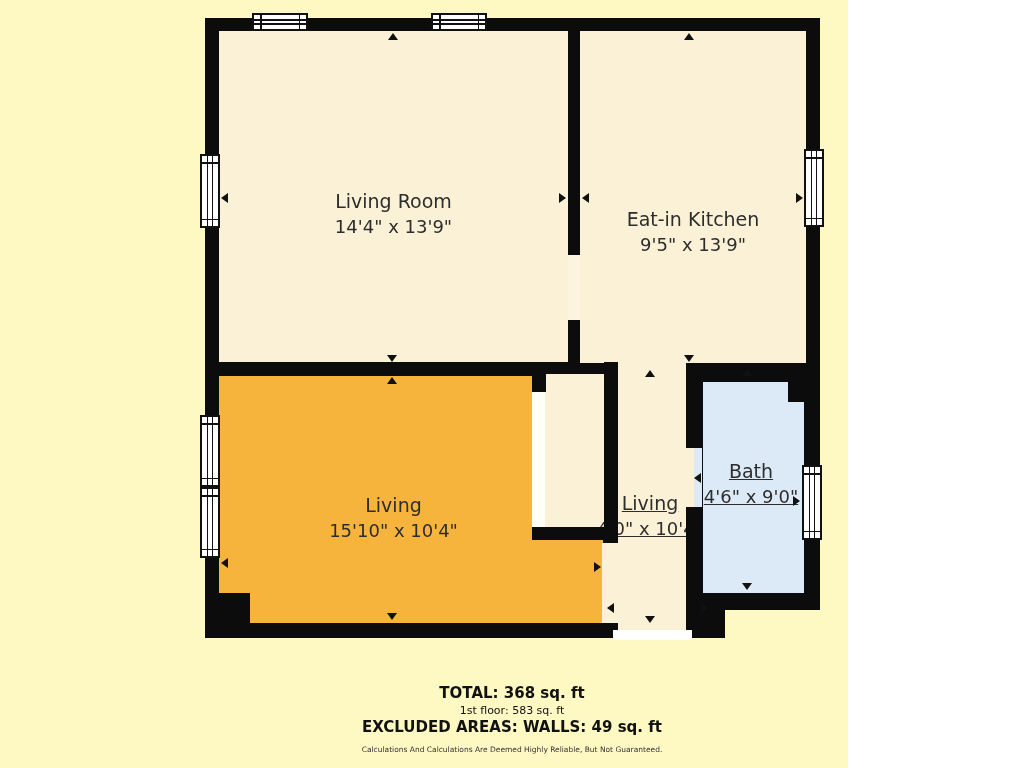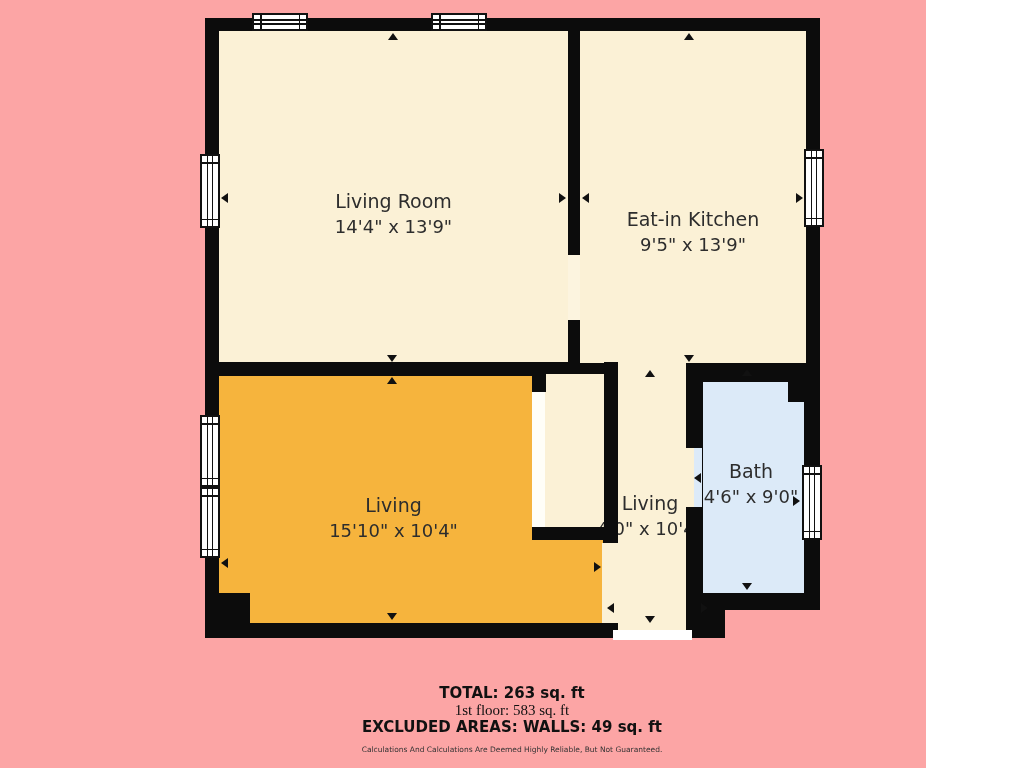--- a/index.html
+++ b/index.html
@@ -1,18 +1,18 @@
 <!DOCTYPE html>
 <html><head>
 <meta charset="utf-8">
 <style>
   html,body{margin:0;padding:0;}
   body{width:1024px;height:768px;overflow:hidden;background:#fff;
        font-family:"DejaVu Sans","Liberation Sans",sans-serif;}
-  .page{position:relative;width:926px;height:768px;background:#fca5a5;overflow:hidden;}
+  .page{position:relative;width:848px;height:768px;background:#fef9c3;overflow:hidden;}
   .abs{position:absolute;box-sizing:border-box;}
   
   .wall{background:#0c0c0c;}
   .z0{z-index:0}.z1{z-index:1}.z2{z-index:2}.z3{z-index:3}.z4{z-index:4}.z5{z-index:5}.z6{z-index:6}
   
   .cream{background:#FBF1D6;}
   .orange{background:#F6B43D;}
   .blue{background:#DCEAF8;}
   .whiteop{background:#FFFEF7;}
   .gapwhite{background:#ffffff;}
@@ -30,25 +30,25 @@
   
   .arr{width:0;height:0;border-style:solid;}
   .arr.up{border-width:0 5px 7px 5px;border-color:transparent transparent #111 transparent;}
   .arr.down{border-width:7px 5px 0 5px;border-color:#111 transparent transparent transparent;}
   .arr.left{border-width:5px 7px 5px 0;border-color:transparent #111 transparent transparent;}
   .arr.right{border-width:5px 0 5px 7px;border-color:transparent transparent transparent #111;}
   
   .rlabel{color:#2d2d2d;text-align:center;line-height:26px;}
   .rlabel .nm{display:block;font-size:19px;}
   .rlabel .dm{display:block;font-size:18px;}
-  .nowrap{white-space:nowrap;}
+  .nowrap{white-space:nowrap;text-decoration:underline;}
   
   .summary{left:0;top:684px;width:1024px;text-align:center;color:#111;}
   .summary .t1{font-size:15px;font-weight:bold;line-height:18px;}
-  .summary .t2{font-size:15px;line-height:17px;font-family:Liberation Serif, serif;}
+  .summary .t2{font-size:11px;line-height:17px;}
   .summary .t3{font-size:15px;line-height:17px;font-weight:bold;}
   .summary .t4{font-size:7.5px;color:#333;margin-top:9px;}
   
   .plate{left:936px;top:714px;width:100px;height:60px;border-radius:9px;
          background:linear-gradient(180deg,#ececec 0%,#bdbdbd 45%,#9e9e9e 100%);
          border:1px solid #8f8f8f;overflow:hidden;}
   .plate .wm{display:block;margin-top:14px;margin-left:6px;font-size:27px;font-weight:800;
          letter-spacing:1px;color:#a4a4a4;text-shadow:0 1px 1px #f2f2f2, 0 -1px 1px #6f6f6f;}
   .badge{left:962px;top:738px;width:75px;height:30px;border-radius:2px;
          background:linear-gradient(180deg,#6aa5de 0%,#2c66ad 55%,#123c7a 100%);
@@ -165,21 +165,21 @@
   <div class="abs arr up z6" style="left:645px;top:370px;"></div>
   <div class="abs arr left z6" style="left:607px;top:603px;"></div>
   <div class="abs arr right z6" style="left:701px;top:603px;"></div>
   <div class="abs arr down z6" style="left:645px;top:616px;"></div>
   <div class="abs arr up z6" style="left:742px;top:369px;"></div>
   <div class="abs arr left z6" style="left:694px;top:473px;"></div>
   <div class="abs arr right z6" style="left:793px;top:496px;"></div>
   <div class="abs arr down z6" style="left:742px;top:583px;"></div>
 
   <div class="abs summary z5">
-    <div class="t1">TOTAL: 263 sq. ft</div>
+    <div class="t1">TOTAL: 368 sq. ft</div>
     <div class="t2">1st floor: 583 sq. ft</div>
     <div class="t3">EXCLUDED AREAS: WALLS: 49 sq. ft</div>
     <div class="t4">Calculations And Calculations Are Deemed Highly Reliable, But Not Guaranteed.</div>
   </div>
 
   <div class="abs plate z4">
     <span class="wm">NJMLS</span>
   </div>
   <svg class="abs njarrow z5" viewBox="0 0 62 60">
     <polygon points="58,0 2,44 22,40 9,58 46,22 31,25" fill="#0c0c0c"></polygon>

